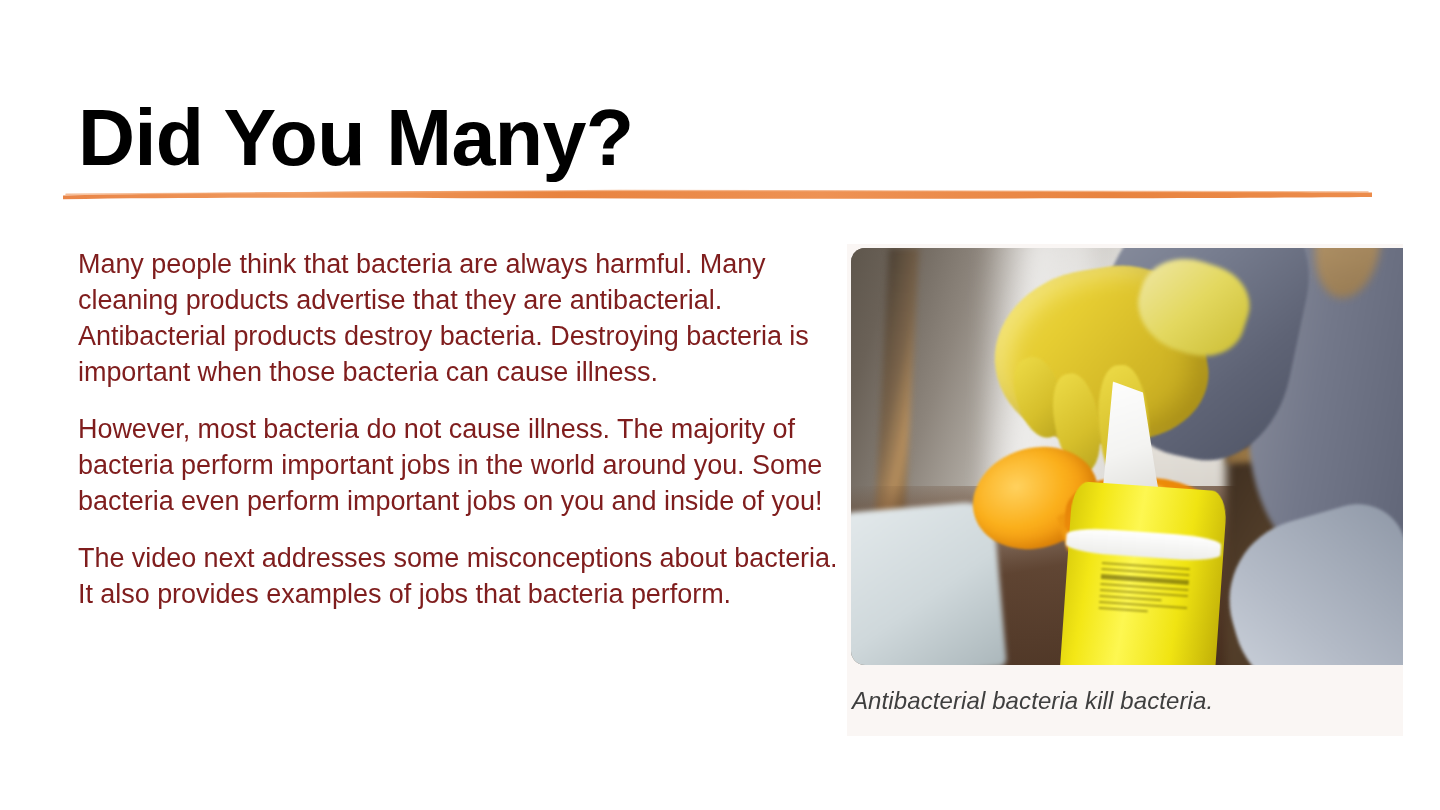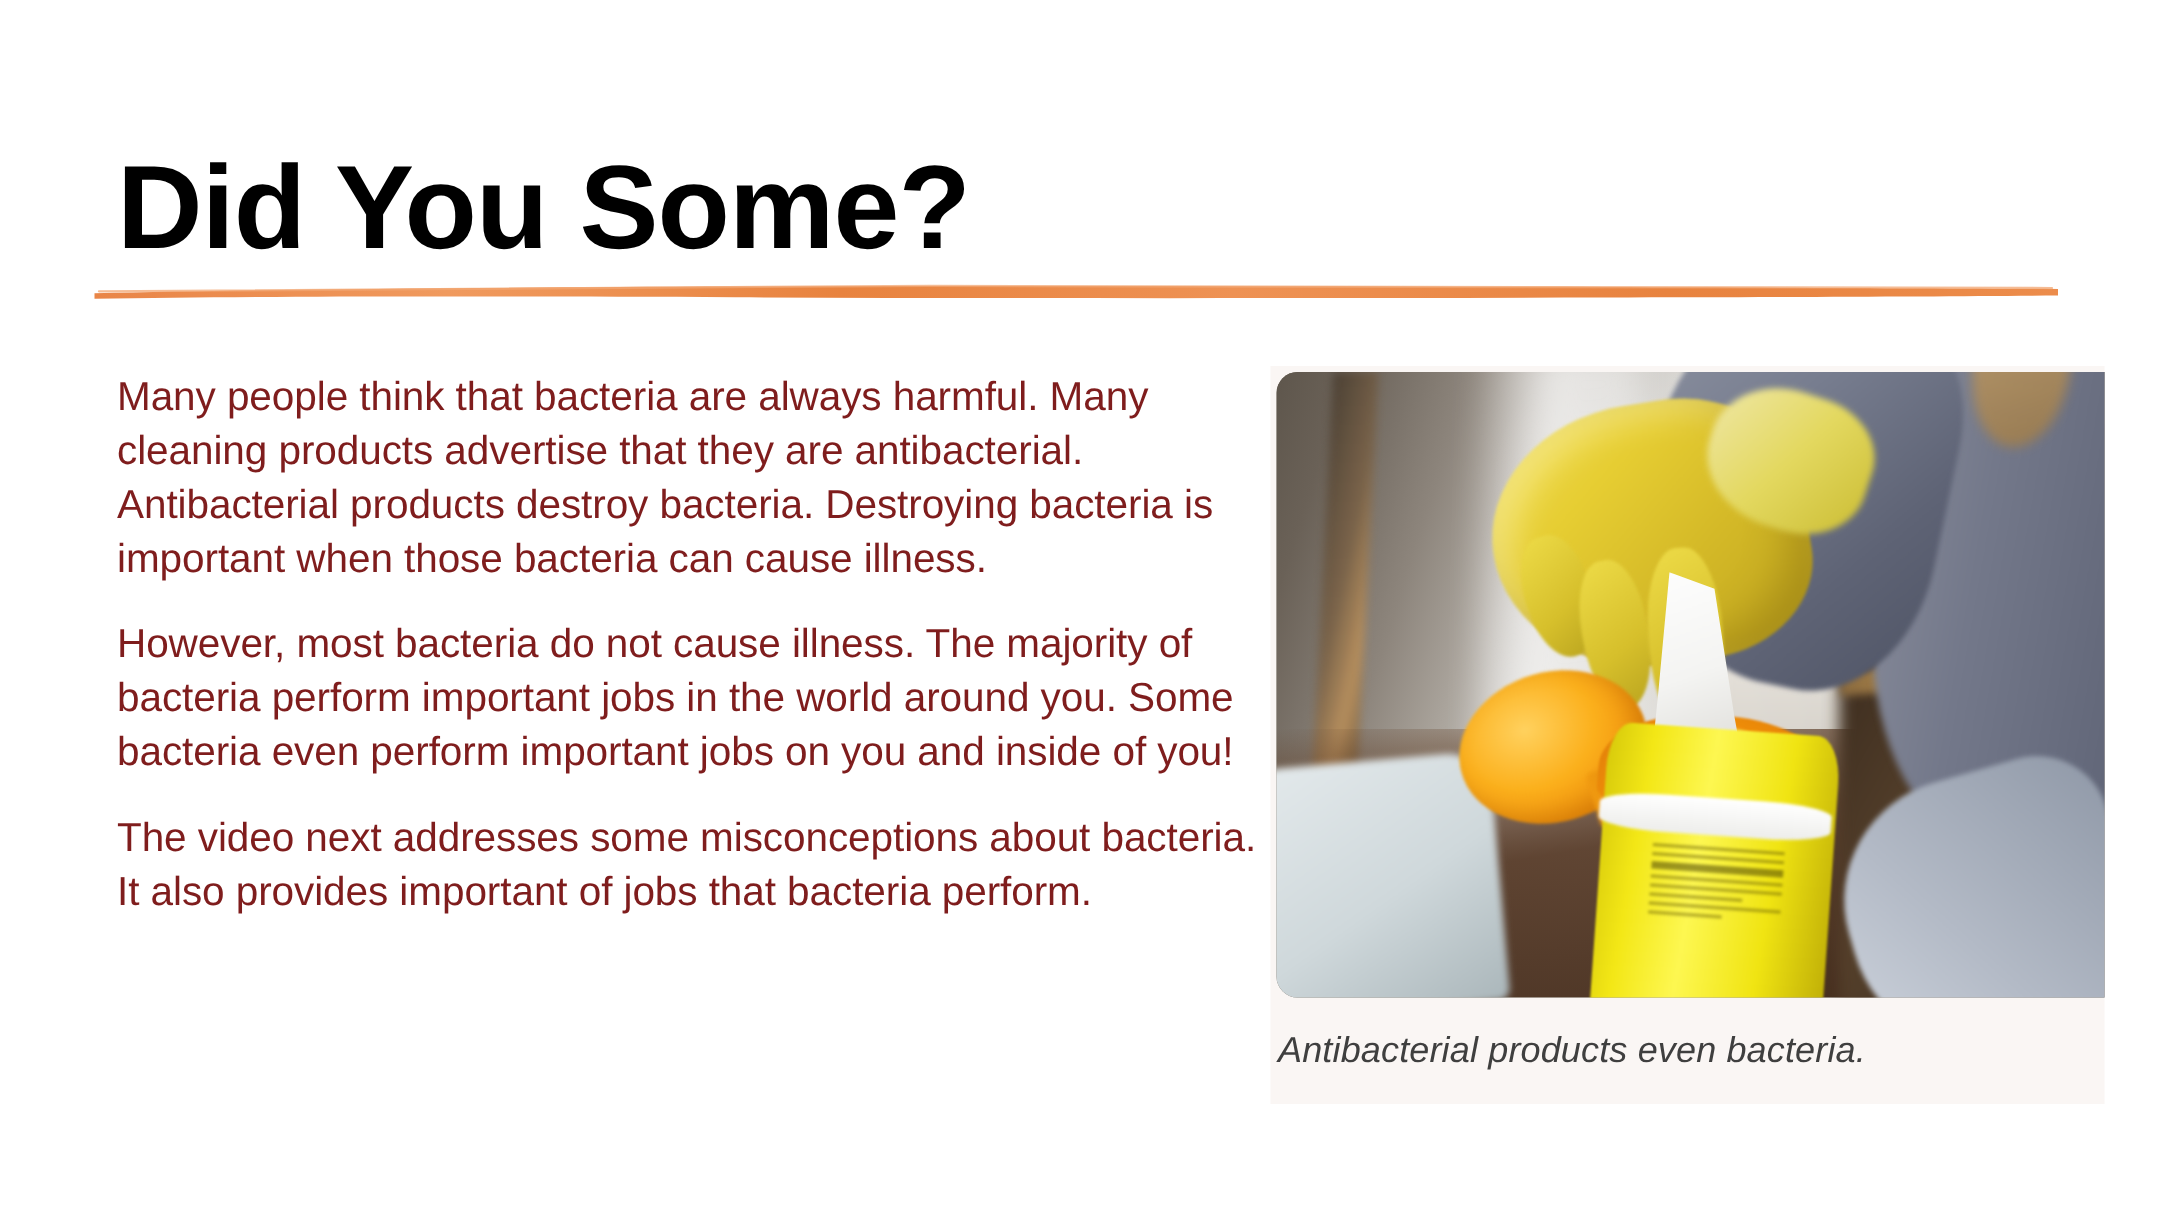--- a/index.html
+++ b/index.html
@@ -275,21 +275,21 @@
     color: #3f3f3f;
     letter-spacing: 0.1px;
     line-height: 34px;
   }
 </style>
 </head>
 <body>
 
 <div class="slide">
 
-  <div class="title">Did You Some?</div>
+  <div class="title">Did You Many?</div>
 
   <div class="rule">
     <svg viewBox="0 0 1315 22" preserveAspectRatio="none" aria-hidden="true">
       <defs>
         <linearGradient id="og" x1="0" y1="0" x2="1" y2="0">
           <stop offset="0" stop-color="#E98547"></stop>
           <stop offset="0.18" stop-color="#F09A5E"></stop>
           <stop offset="0.38" stop-color="#E8833F"></stop>
           <stop offset="0.58" stop-color="#EE9254"></stop>
           <stop offset="0.80" stop-color="#E8833F"></stop>
@@ -300,21 +300,21 @@
                C1140,9.8 1240,10.2 1312,10.6
                L1312,15.0 C1240,15.6 1140,16.0 1010,16.3
                C820,16.9 620,17.0 430,16.2 C260,15.5 120,15.2 3,17.2 Z" fill="url(#og)"></path>
       <path d="M6,12.2 C150,9.9 330,8.8 560,8.6 C800,8.4 1050,9.1 1308,10.0" fill="none" stroke="#F2A571" stroke-width="1.5" stroke-linecap="round" opacity="0.75"></path>
     </svg>
   </div>
 
   <div class="body-col">
     <p class="para">Many people think that bacteria are always harmful. Many cleaning products advertise that they are antibacterial. Antibacterial products destroy bacteria. Destroying bacteria is important when those bacteria can cause illness.</p>
     <p class="para">However, most bacteria do not cause illness. The majority of bacteria perform important jobs in the world around you. Some bacteria even perform important jobs on you and inside of you!</p>
-    <p class="para">The video next addresses some misconceptions about bacteria. It also provides important of jobs that bacteria perform.</p>
+    <p class="para">The video next addresses some misconceptions about bacteria. It also provides examples of jobs that bacteria perform.</p>
   </div>
 
   <div class="figure">
 
     <div class="photo">
       <div class="photo-inner">
         <div class="bg-room"></div>
         <div class="wall-light"></div>
         <div class="window-pane"></div>
         <div class="wood-post"></div>
@@ -347,16 +347,16 @@
             <i></i>
             <i></i>
             <i></i>
             <i></i>
             <i></i>
             <i></i>
         </div>
       </div>
     </div>
 
-    <div class="caption">Antibacterial products even bacteria.</div>
+    <div class="caption">Antibacterial bacteria kill bacteria.</div>
   </div>
 
 </div>
 
 </body></html>

